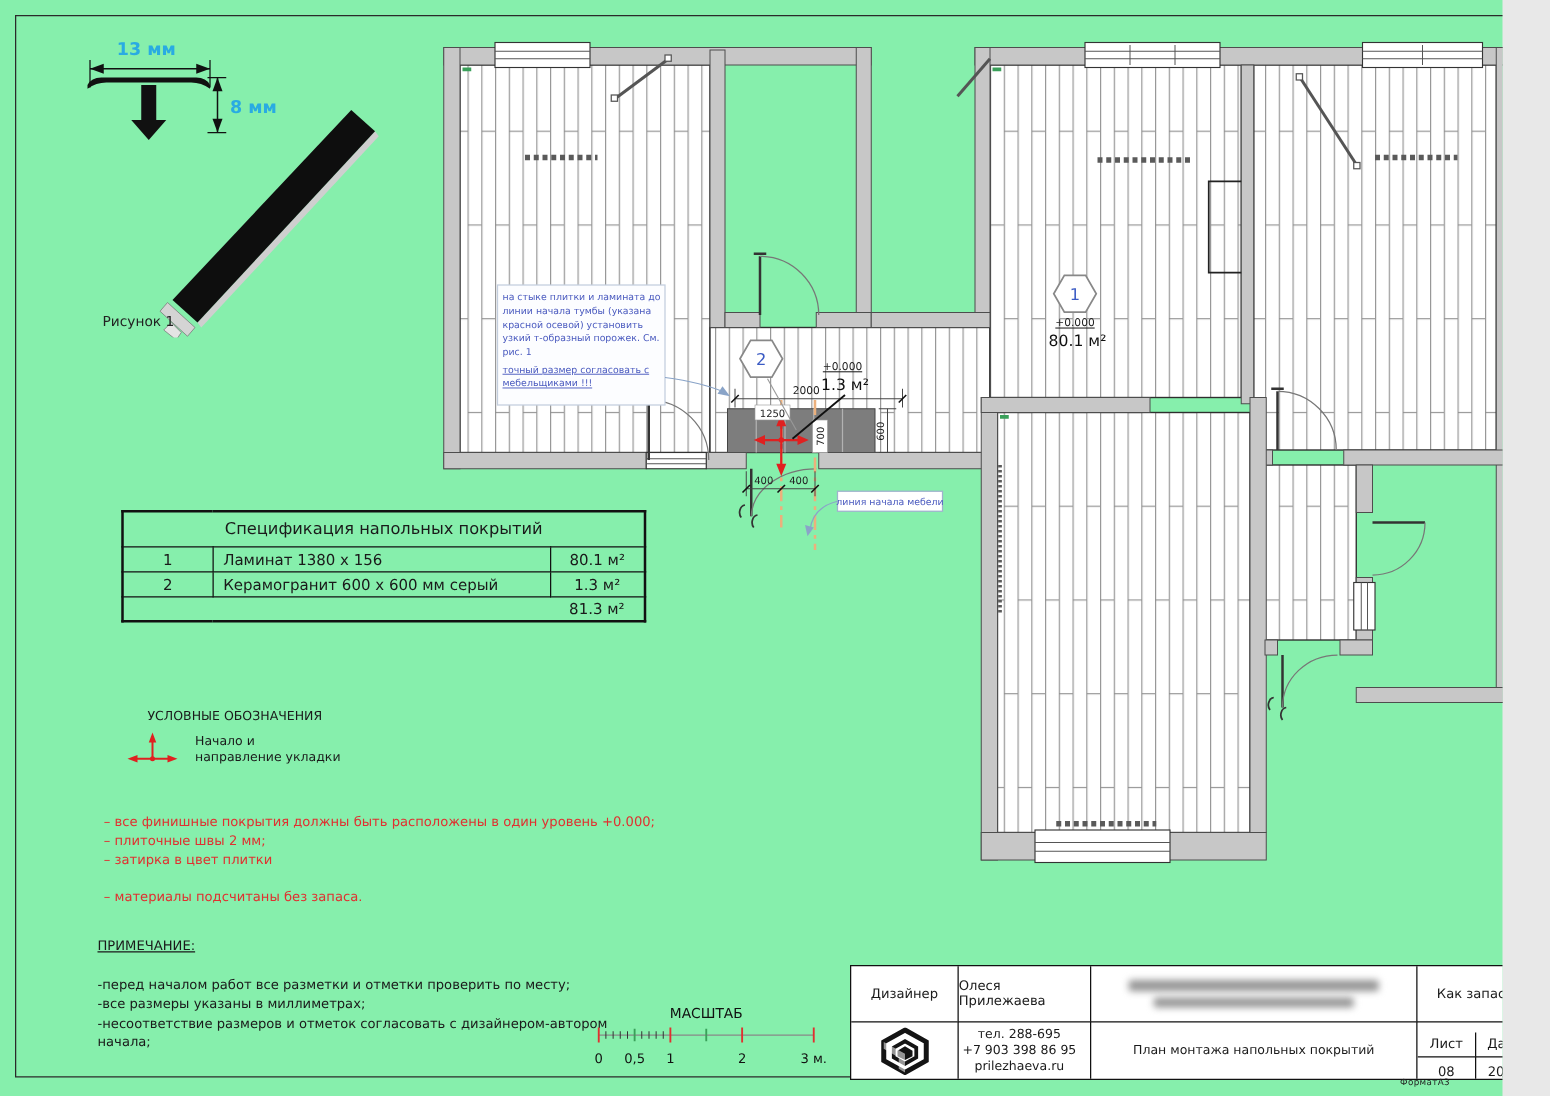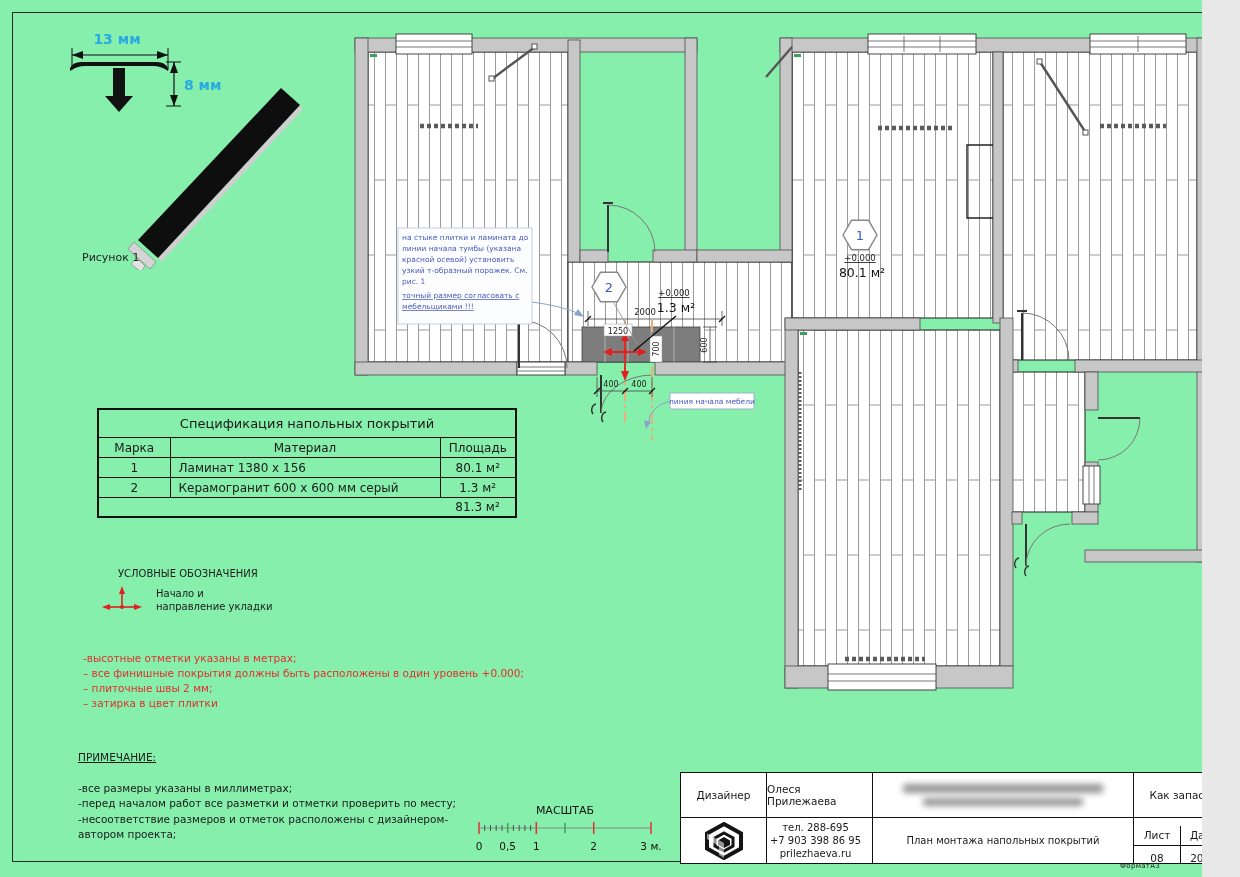--- a/index.html
+++ b/index.html
@@ -318,25 +318,20 @@
     <colgroup>
         <col style="width:72px">
         <col style="width:270px">
         <col style="width:76px">
       </colgroup>
     <tbody>
         <tr class="titlerow">
           <td colspan="3">Спецификация напольных покрытий</td>
         </tr>
     <tr>
-      <td>Марка</td>
-      <td>Материал</td>
-      <td>Площадь</td>
-    </tr>
-    <tr>
       <td>1</td>
       <td class="mat">Ламинат 1380 x 156</td>
       <td>80.1 м²</td>
     </tr>
     <tr>
       <td>2</td>
       <td class="mat">Керамогранит 600 x 600 мм серый</td>
       <td>1.3 м²</td>
     </tr>
     <tr class="totalrow">
@@ -358,32 +353,32 @@
         <circle cx="22" cy="22" r="2" fill="#e02020"></circle>
       </svg>
       <div class="ltext">
         <div>Начало и</div>
         <div>направление укладки</div>
       </div>
     </div>
   </div>
 
   <div class="rednotes">
-    <div>-высотные отметки указаны в метрах;</div>
     <div>– все финишные покрытия должны быть расположены в один уровень +0.000;</div>
     <div>– плиточные швы 2 мм;</div>
     <div>– затирка в цвет плитки</div>
     <div class="gap"></div>
+    <div>– материалы подсчитаны без запаса.</div>
   </div>
 
   <div class="remark">
     <div class="rtitle">ПРИМЕЧАНИЕ:</div>
+    <div>-перед началом работ все разметки и отметки проверить по месту;</div>
     <div>-все размеры указаны в миллиметрах;</div>
-    <div>-перед началом работ все разметки и отметки проверить по месту;</div>
-    <div>-несоответствие размеров и отметок расположены с дизайнером-автором проекта;</div>
+    <div>-несоответствие размеров и отметок согласовать с дизайнером-автором начала;</div>
   </div>
 
   <svg class="abs" style="left:465px;top:798px" width="210" height="62" viewBox="0 0 210 62">
     <text x="100" y="16" text-anchor="middle" font-size="11" fill="#111">МАСШТАБ</text>
     <line x1="14" y1="30" x2="186" y2="30" stroke="#888" stroke-width="1"></line>
     <g stroke="#333" stroke-width="0.8">
       <line x1="19.7" y1="27" x2="19.7" y2="33"></line>
         <line x1="25.5" y1="27" x2="25.5" y2="33"></line>
       <line x1="31.2" y1="27" x2="31.2" y2="33"></line>
         <line x1="37" y1="27" x2="37" y2="33"></line>

